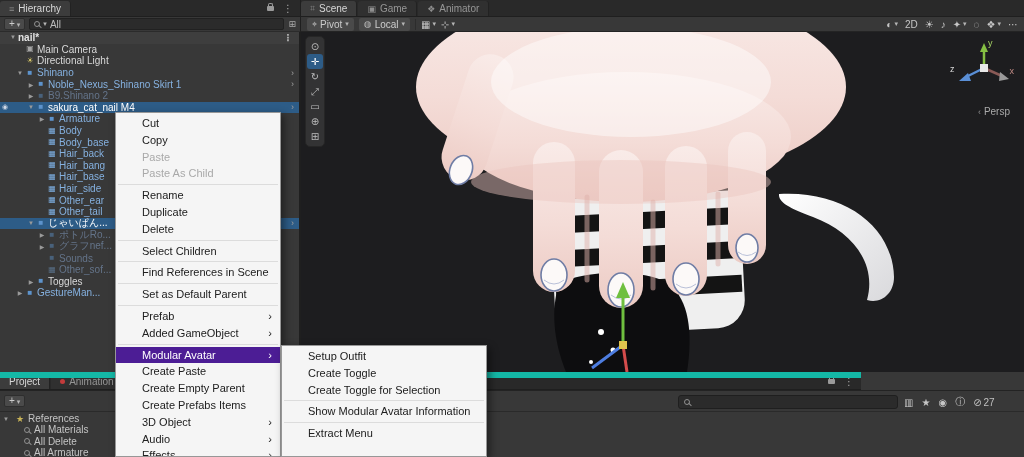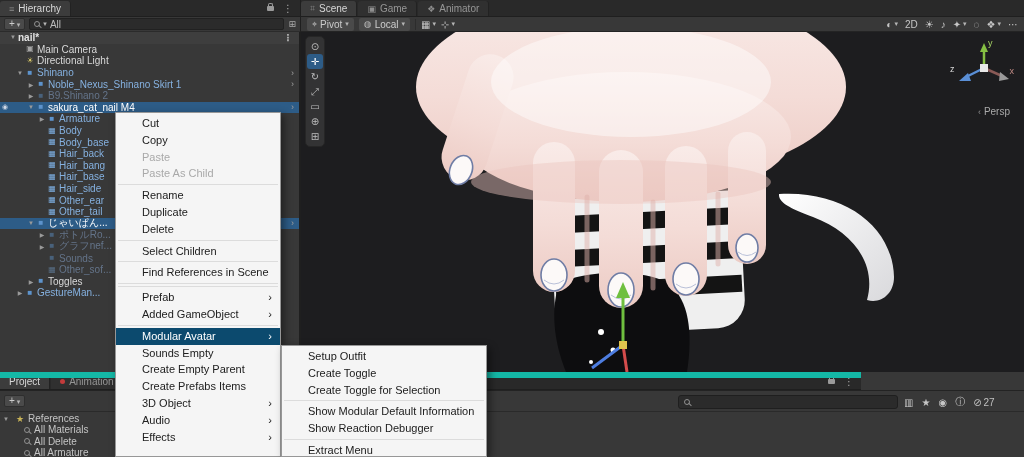--- a/index.html
+++ b/index.html
@@ -75,21 +75,21 @@
   .favrow .arr{width:12px}
   .fav-head-star{color:#c9b458;font-size:9px}
   .fav-item{padding-left:24px}
 
   
   .lightmenu{position:absolute;background:#f5f5f5;border:1px solid #979797;box-shadow:3px 3px 8px rgba(0,0,0,.45);padding:2px 0;overflow:hidden}
   #context-menu{left:115px;top:112px;width:166px;height:345px;z-index:30}
   #ma-submenu{left:281px;top:345px;width:206px;height:112px;z-index:31}
   .mitem{height:16.8px;line-height:16.8px;padding-left:26px;font-size:11px;color:#202020;position:relative;white-space:nowrap}
   .mitem.dis{color:#a9a9a9}
-  .mitem.hl{background:#0c4a6e;color:#ffffff}
+  .mitem.hl{background:#4c1d95;color:#ffffff}
   .subarrow{position:absolute;right:8px;top:0;font-size:11px}
   .msep{height:1px;background:#dcdcdc;margin:2px 2px}
 </style>
 </head>
 <body>
 
 <div class="panel tabbar" id="hier-tabbar" style="left:0;top:0;width:300px;height:17px">
   <div class="tab active">
     <span class="tabicon">≡</span>
     <span>Hierarchy</span>
@@ -483,34 +483,34 @@
     <div class="mitem dis"><span>Paste As Child</span></div>
     <div class="msep"></div>
     <div class="mitem"><span>Rename</span></div>
     <div class="mitem"><span>Duplicate</span></div>
     <div class="mitem"><span>Delete</span></div>
     <div class="msep"></div>
     <div class="mitem"><span>Select Children</span></div>
     <div class="msep"></div>
     <div class="mitem"><span>Find References in Scene</span></div>
     <div class="msep"></div>
+    <div class="mitem"><span>Set as Default Parent</span></div>
     <div class="msep"></div>
     <div class="mitem"><span>Prefab</span><span class="subarrow">›</span></div>
     <div class="mitem"><span>Added GameObject</span><span class="subarrow">›</span></div>
     <div class="msep"></div>
     <div class="mitem hl"><span>Modular Avatar</span><span class="subarrow">›</span></div>
-    <div class="mitem"><span>Sounds Empty</span></div>
+    <div class="mitem"><span>Create Paste</span></div>
     <div class="mitem"><span>Create Empty Parent</span></div>
     <div class="mitem"><span>Create Prefabs Items</span></div>
     <div class="mitem"><span>3D Object</span><span class="subarrow">›</span></div>
     <div class="mitem"><span>Audio</span><span class="subarrow">›</span></div>
     <div class="mitem"><span>Effects</span><span class="subarrow">›</span></div>
   </div>
 <div class="lightmenu" id="ma-submenu">
     <div class="mitem"><span>Setup Outfit</span></div>
     <div class="mitem"><span>Create Toggle</span></div>
     <div class="mitem"><span>Create Toggle for Selection</span></div>
     <div class="msep"></div>
-    <div class="mitem"><span>Show Modular Default Information</span></div>
-    <div class="mitem"><span>Show Reaction Debugger</span></div>
+    <div class="mitem"><span>Show Modular Avatar Information</span></div>
     <div class="msep"></div>
     <div class="mitem"><span>Extract Menu</span></div>
   </div>
 
 </body></html>

